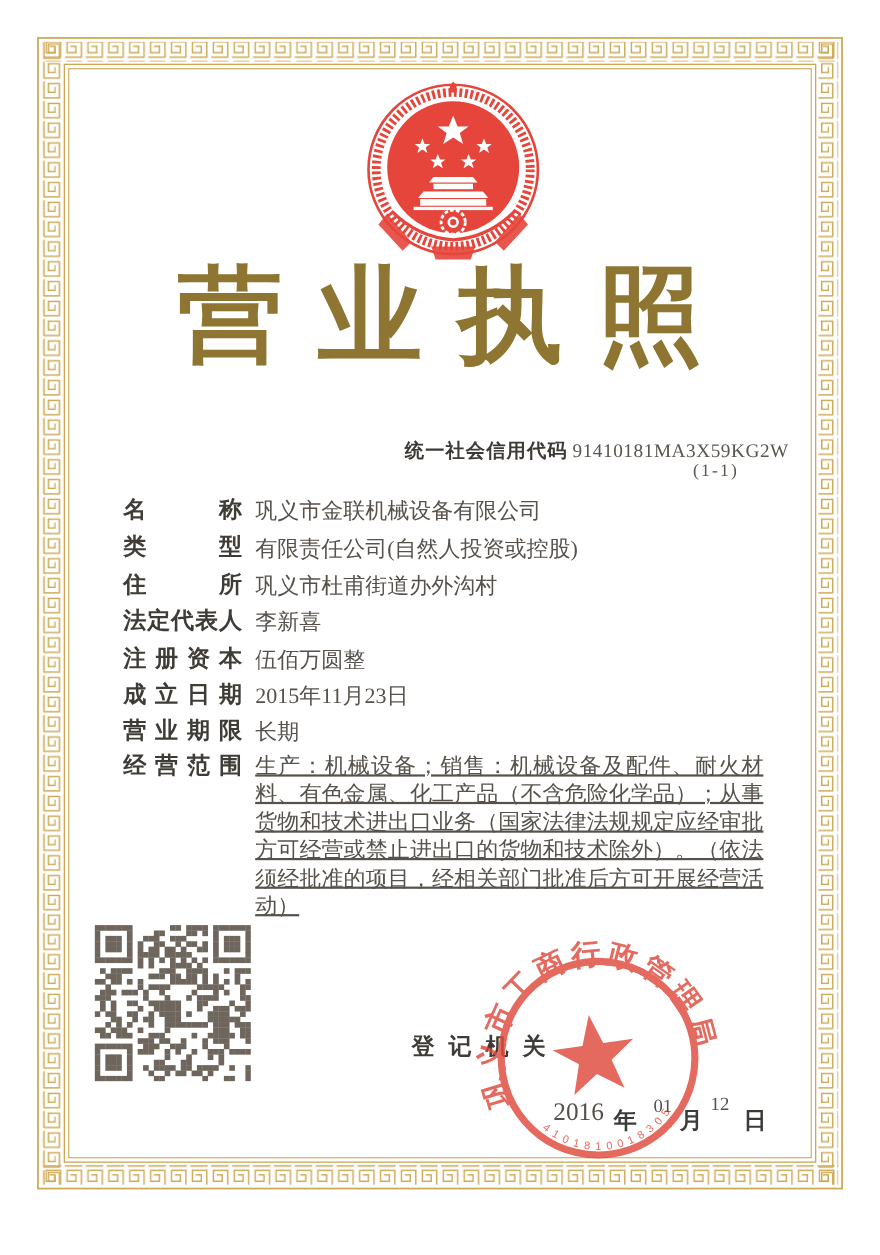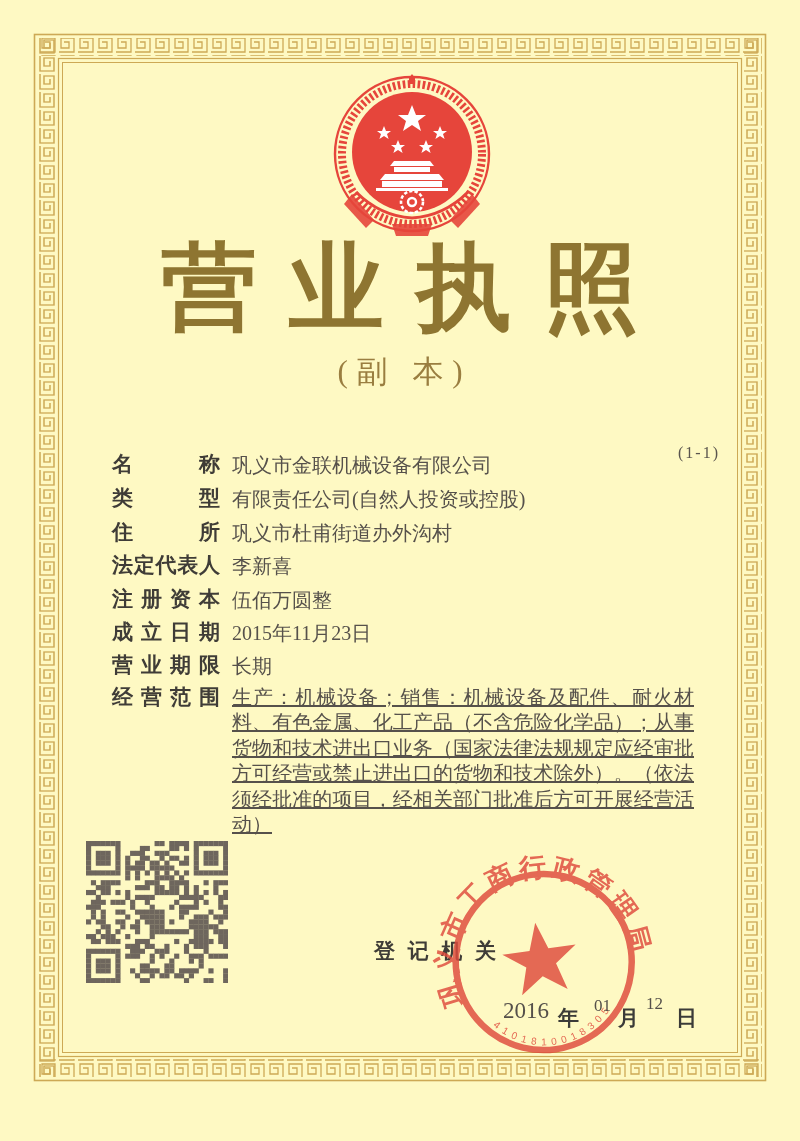--- a/index.html
+++ b/index.html
@@ -1,35 +1,35 @@
 <!DOCTYPE html>
 <html><head>
 <meta charset="utf-8">
 <style>
   html,body{margin:0;padding:0;}
   body{background:#e8e8e4;font-family:"Liberation Sans",sans-serif;}
-  .page{position:relative;width:800px;height:1141px;margin:0 auto;background:#fef9c3;overflow:hidden;}
+  .page{position:relative;width:800px;height:1141px;margin:0 auto;background:#ffffff;overflow:hidden;}
   .abs{position:absolute;}
   .border-svg{position:absolute;left:0;top:0;pointer-events:none;}
 
   .license-title{
     left:0;right:0;top:240px;text-align:center;
     font-size:95px;font-weight:900;color:#8e7531;
     letter-spacing:0.34em;text-indent:0.34em;line-height:1;
     font-family:"Liberation Sans","DejaVu Sans",sans-serif;
   }
   .copy-subtitle{
     left:0;right:0;top:351px;text-align:center;
     font-size:31px;color:#9a7e40;letter-spacing:0.28em;text-indent:0.28em;
     font-family:"Liberation Serif","DejaVu Serif",serif;
   }
   .credit-line{left:368px;top:397px;white-space:nowrap;}
   .credit-label{font-size:17.5px;font-weight:bold;color:#3d3a35;letter-spacing:1px;}
   .credit-code{font-size:17.5px;color:#5a554e;font-family:"Liberation Serif","DejaVu Serif",serif;letter-spacing:0.5px;}
-  .page-number{left:630px;top:444px;font-size:16px;color:#5a554e;font-family:"Liberation Serif","DejaVu Serif",serif;letter-spacing:2px;margin-left:48px;}
+  .page-number{left:630px;top:420px;font-size:16px;color:#5a554e;font-family:"Liberation Serif","DejaVu Serif",serif;letter-spacing:2px;}
 
   .field-row{position:absolute;left:0;top:0;width:100%;}
   .flabel{position:absolute;left:112px;width:108px;font-size:21px;font-weight:bold;color:#3f3c37;line-height:1.2;}
   .fvalue{position:absolute;left:232px;width:462px;font-size:20px;color:#56514b;line-height:1.3;
     font-family:"Liberation Serif","DejaVu Serif",serif;}
   .fvalue.scope{line-height:25.4px;text-align:justify;text-decoration:underline;}
 
   .reg-label{left:374px;top:937px;width:122px;font-size:21px;font-weight:bold;color:#3f3c37;}
 
   .qr-box{left:86px;top:841px;width:142px;height:142px;}
@@ -93,22 +93,25 @@
       <path d="M26 118 Q50 142 82 144 Q114 142 138 118" stroke-width="3" stroke="#e6453b"></path>
     </g>
     <g fill="#e6453b">
       <path d="M22 120 L44 146 L36 154 L14 130 Z" opacity="0.9"></path>
       <path d="M142 120 L120 146 L128 154 L150 130 Z" opacity="0.9"></path>
       <path d="M62 150 L102 150 L98 162 L66 162 Z" opacity="0.9"></path>
     </g>
   </svg>
 
   <div class="abs license-title">营业执照</div>
-  <div class="abs copy-subtitle">(副 本)</div>
-
+
+  <div class="abs credit-line">
+    <span class="credit-label">统一社会信用代码</span>
+    <span class="credit-code">91410181MA3X59KG2W</span>
+  </div>
   <div class="abs page-number">(1-1)</div>
 
   <div class="field-row">
     <div class="flabel js-spread" style="top: 451px; display: flex; justify-content: space-between;">
         <span>名</span>
         <span>称</span>
       </div>
     <div class="fvalue" style="top:452px">巩义市金联机械设备有限公司</div>
   </div>
   <div class="field-row">

